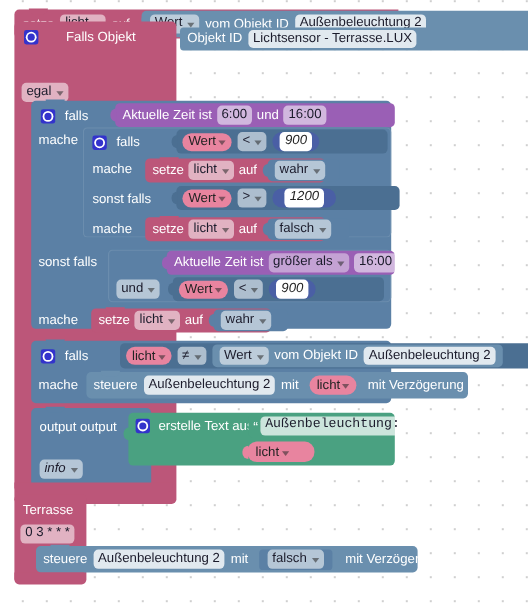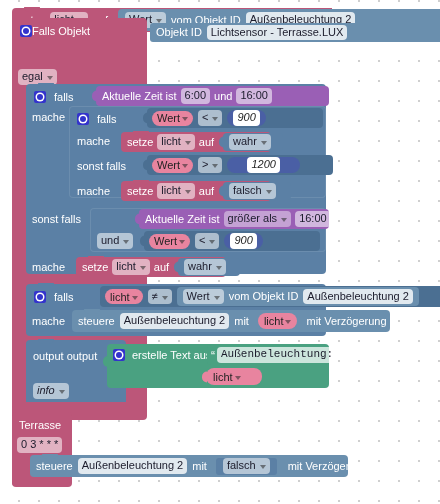--- a/index.html
+++ b/index.html
@@ -92,21 +92,21 @@
         <span>Wert</span>
           <i class="caret"></i>
       </span>
       <span class="lbl">vom Objekt ID</span>
       <span class="fld" style="background:rgba(255,255,255,.80);color:#1b1b2b;">Außenbeleuchtung 2</span>
     </div>
   </div>
 
   <div class="blk c-pink" style="left:12px;top:18px;width:135px;height:402px;border-radius:4px;"></div>
 
-  <div class="row" style="position:absolute;left:20px;top:22px;height:18px;gap:0;">
+  <div class="row" style="position:absolute;left:20px;top:22px;height:18px;gap:23px;">
     <span class="gear"></span>
     <span class="lbl">Falls Objekt</span>
   </div>
 
   <div class="blk c-slate clip" style="left:150px;top:23px;width:290px;height:19px;border-radius:3px 0 0 3px;">
     <div class="row" style="height:19px;padding-left:6px;gap:5px;">
       <span class="lbl">Objekt ID</span>
       <span class="fld" style="background:rgba(255,255,255,.80);color:#1b1b2b;">Lichtsensor - Terrasse.LUX</span>
     </div>
   </div>
@@ -192,21 +192,21 @@
     <div class="plug" style="background:#4b6f92;"></div>
     <div class="row" style="height:20px;padding-left:5px;gap:5px;">
       <span class="blk c-pinkLt" style="position:relative;padding:1px 5px;height:15px;display:inline-flex;align-items:center;border-radius:8px;">
         <span class="dark">Wert</span>
           <i class="caret"></i>
       </span>
       <span class="fld tint2">
         <span>&gt;</span>
           <i class="caret"></i>
       </span>
-      <span class="blk c-navy" style="position:relative;padding:1px 20px;height:16px;display:inline-flex;align-items:center;border-radius:8px;">
+      <span class="blk c-navy" style="position:relative;padding:1px 10px;height:16px;display:inline-flex;align-items:center;border-radius:8px;">
         <span class="fld light">1200</span>
       </span>
     </div>
   </div>
 
   <div class="lbl" style="position:absolute;left:77px;top:186px;">mache</div>
 
   <div class="blk c-pink" style="left:121px;top:181px;width:150px;height:20px;">
     <div class="notch" style="background:#bc5679;"></div>
     <div class="row" style="height:20px;padding-left:6px;gap:4px;">

